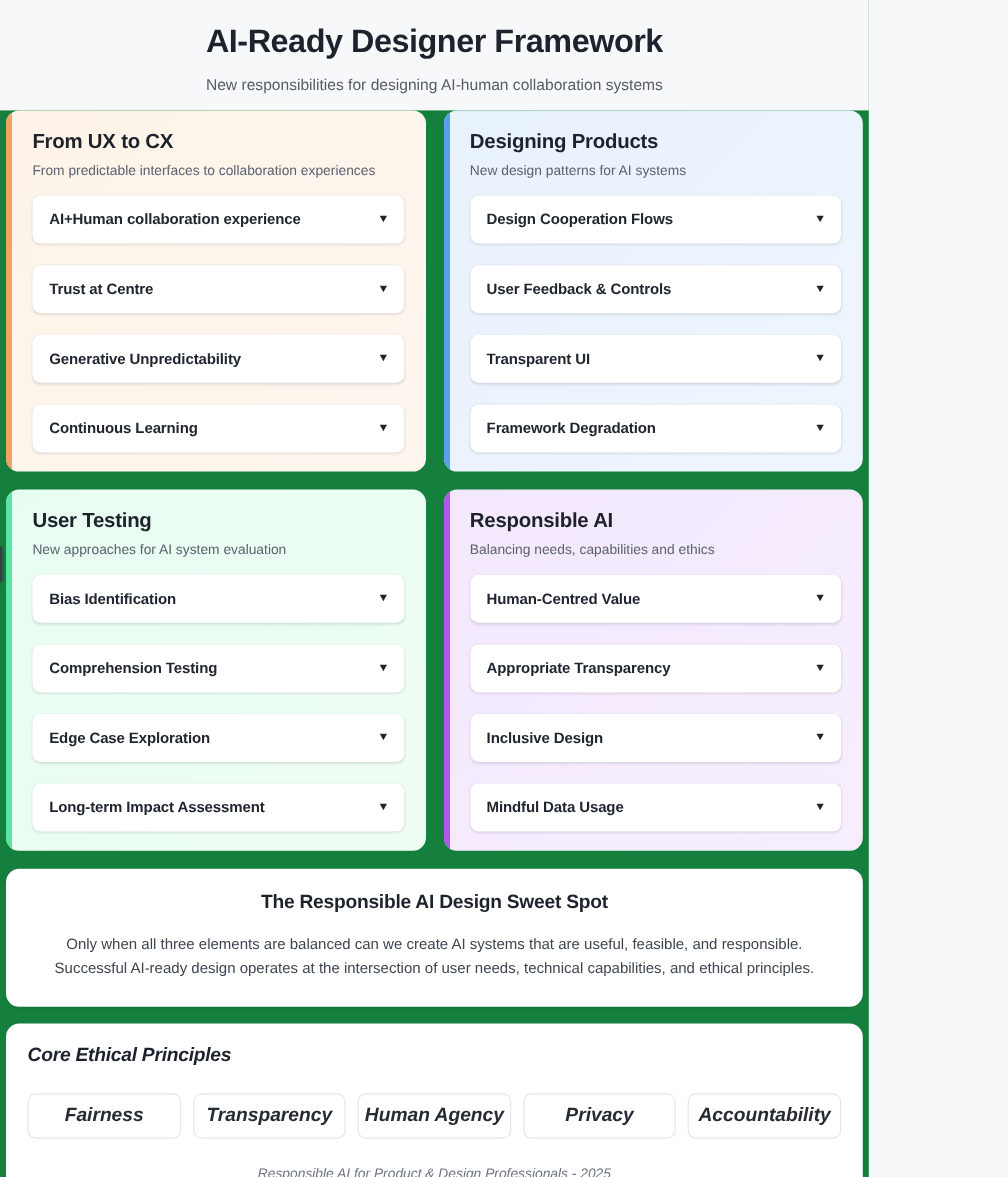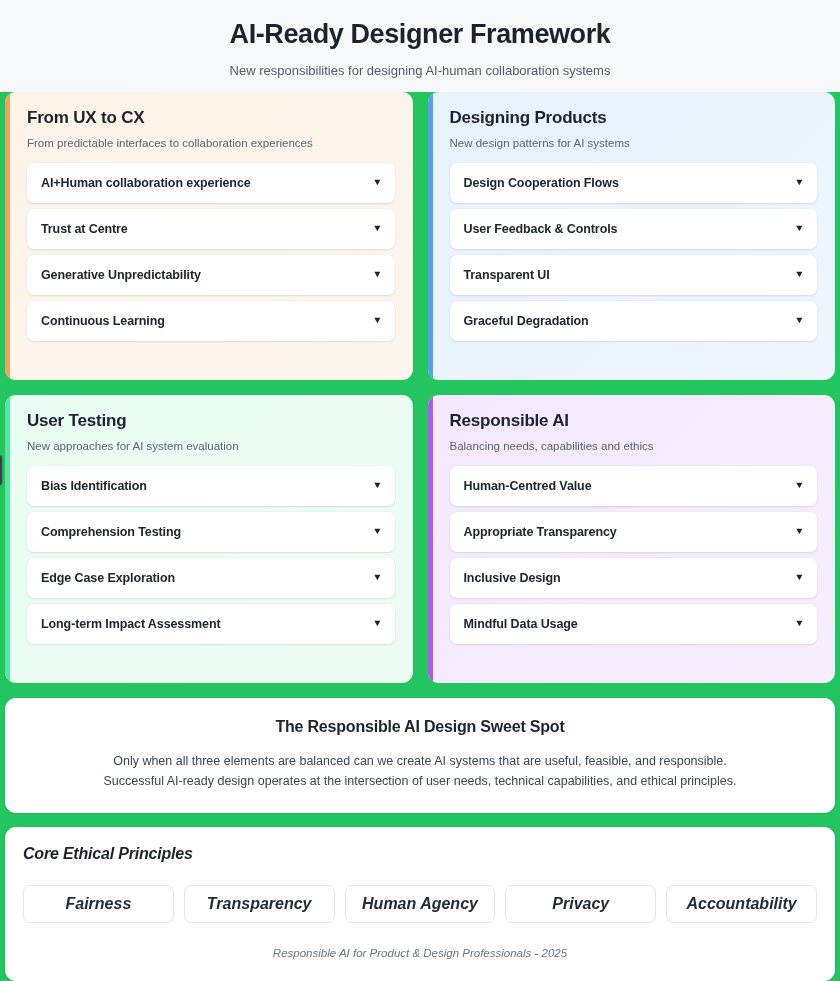--- a/index.html
+++ b/index.html
@@ -12,24 +12,24 @@
   }
 
   body {
     font-family: "Liberation Sans", "DejaVu Sans", sans-serif;
     background: #f7f8fa;
     color: #1f2430;
     -webkit-font-smoothing: antialiased;
   }
 
   .page {
-    width: 840px;
+    width: 724px;
     height: 981px;
     position: relative;
-    background: #22c55e;
+    background: #15803d;
     display: flex;
     flex-direction: column;
   }
 
   
   .header {
     padding: 18px 0 14px 0;
     text-align: center;
     background: #f7f8fa;
   }
@@ -89,21 +89,21 @@
     color: #1d222c;
     letter-spacing: -0.2px;
     margin-bottom: 9px;
   }
   .card .card-sub {
     font-size: 11.5px;
     color: #5b6270;
     margin-bottom: 14px;
   }
 
-  .items { display: flex; flex-direction: column; gap: 6px; text-align: center; }
+  .items { display: flex; flex-direction: column; gap: 18px; text-align: center; }
 
   .item {
     background: #ffffff;
     border-radius: 7px;
     height: 40px;
     display: flex;
     align-items: center;
     justify-content: space-between;
     padding: 0 13px 0 14px;
     box-shadow: 0 1px 2px rgba(25,30,45,0.10), 0 0 0 0.5px rgba(25,30,45,0.03);
@@ -245,21 +245,21 @@
         </div>
         <div class="item">
           <span class="item-label">User Feedback &amp; Controls</span>
           <span class="chevron">▼</span>
         </div>
         <div class="item">
           <span class="item-label">Transparent UI</span>
           <span class="chevron">▼</span>
         </div>
         <div class="item">
-          <span class="item-label">Graceful Degradation</span>
+          <span class="item-label">Framework Degradation</span>
           <span class="chevron">▼</span>
         </div>
       </div>
     </div>
 
     <div class="card accent-green">
       <h2>User Testing</h2>
       <div class="card-sub">New approaches for AI system evaluation</div>
       <div class="items">
         <div class="item">

